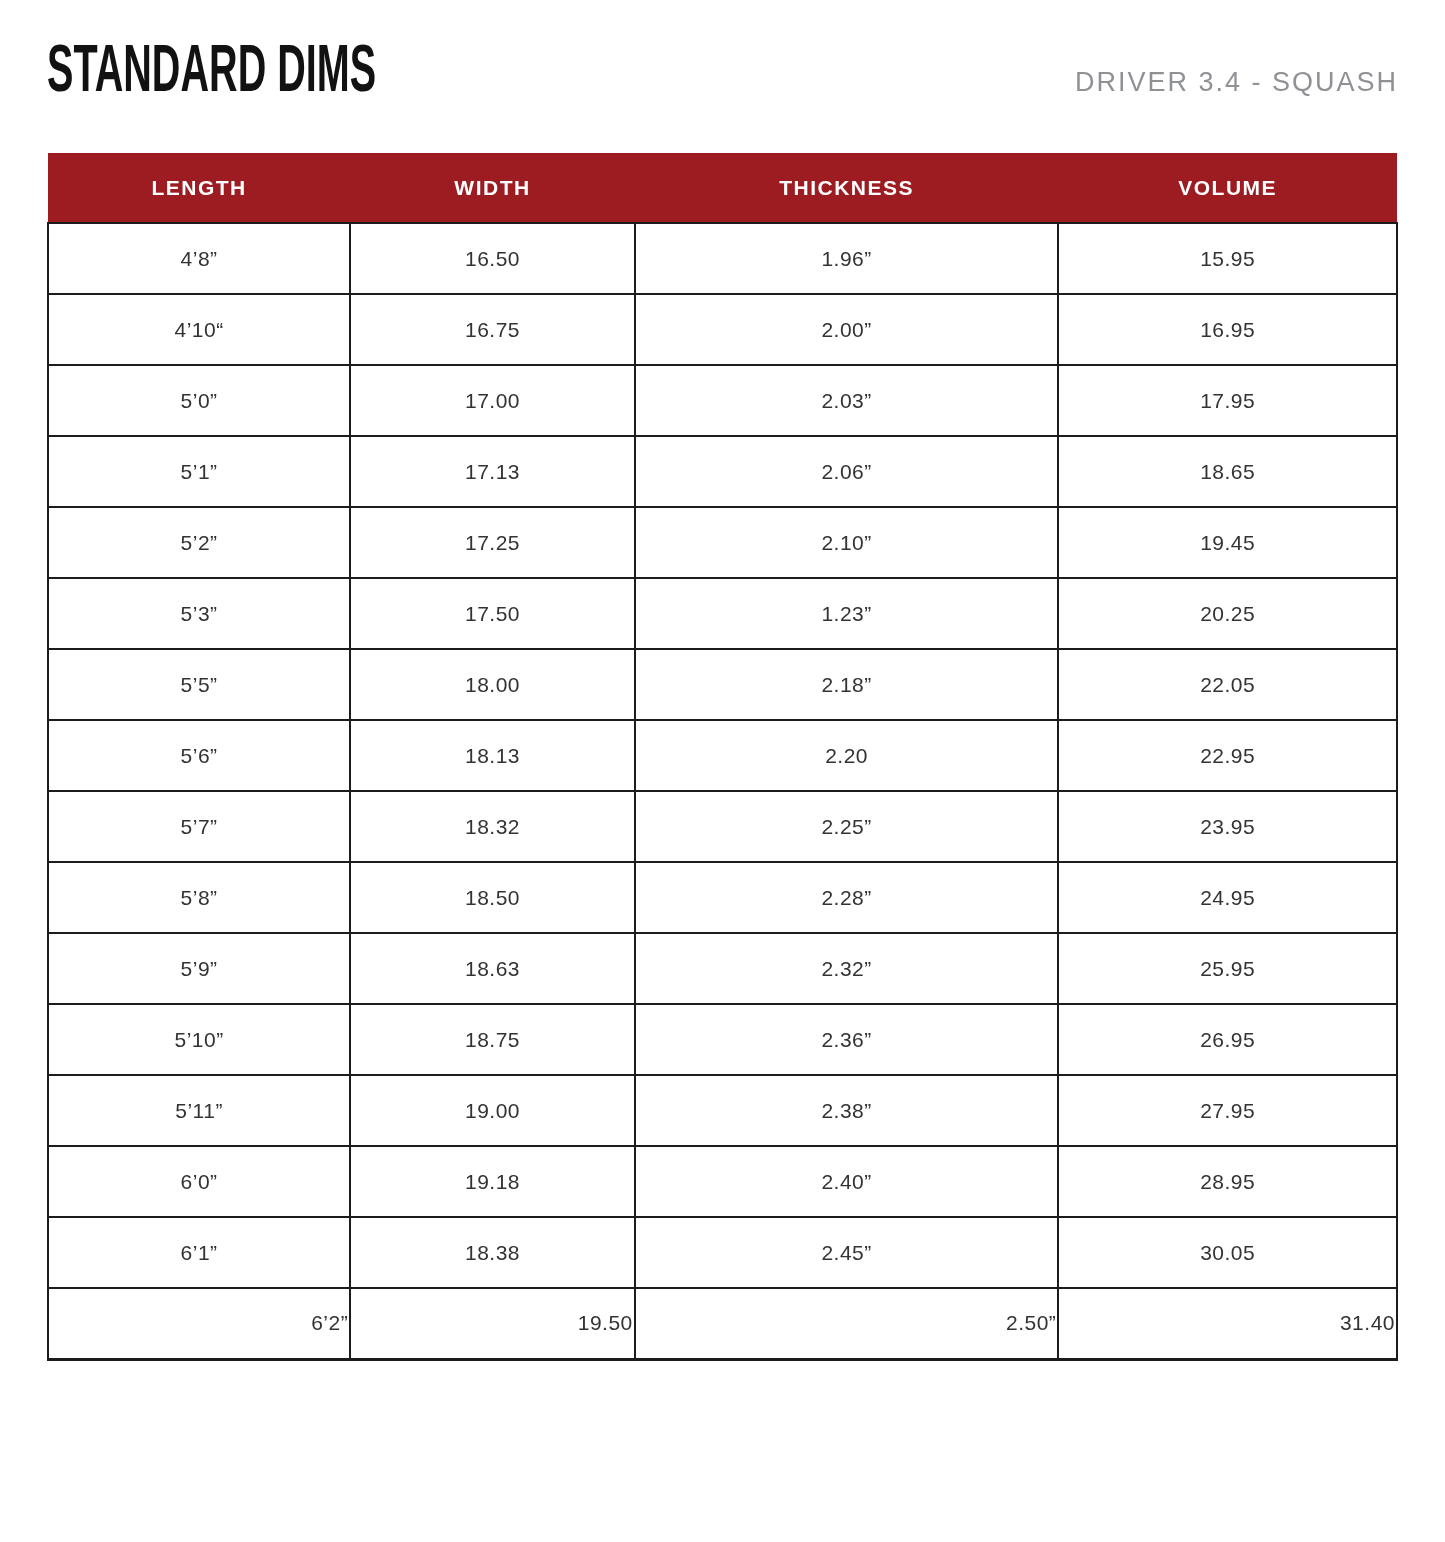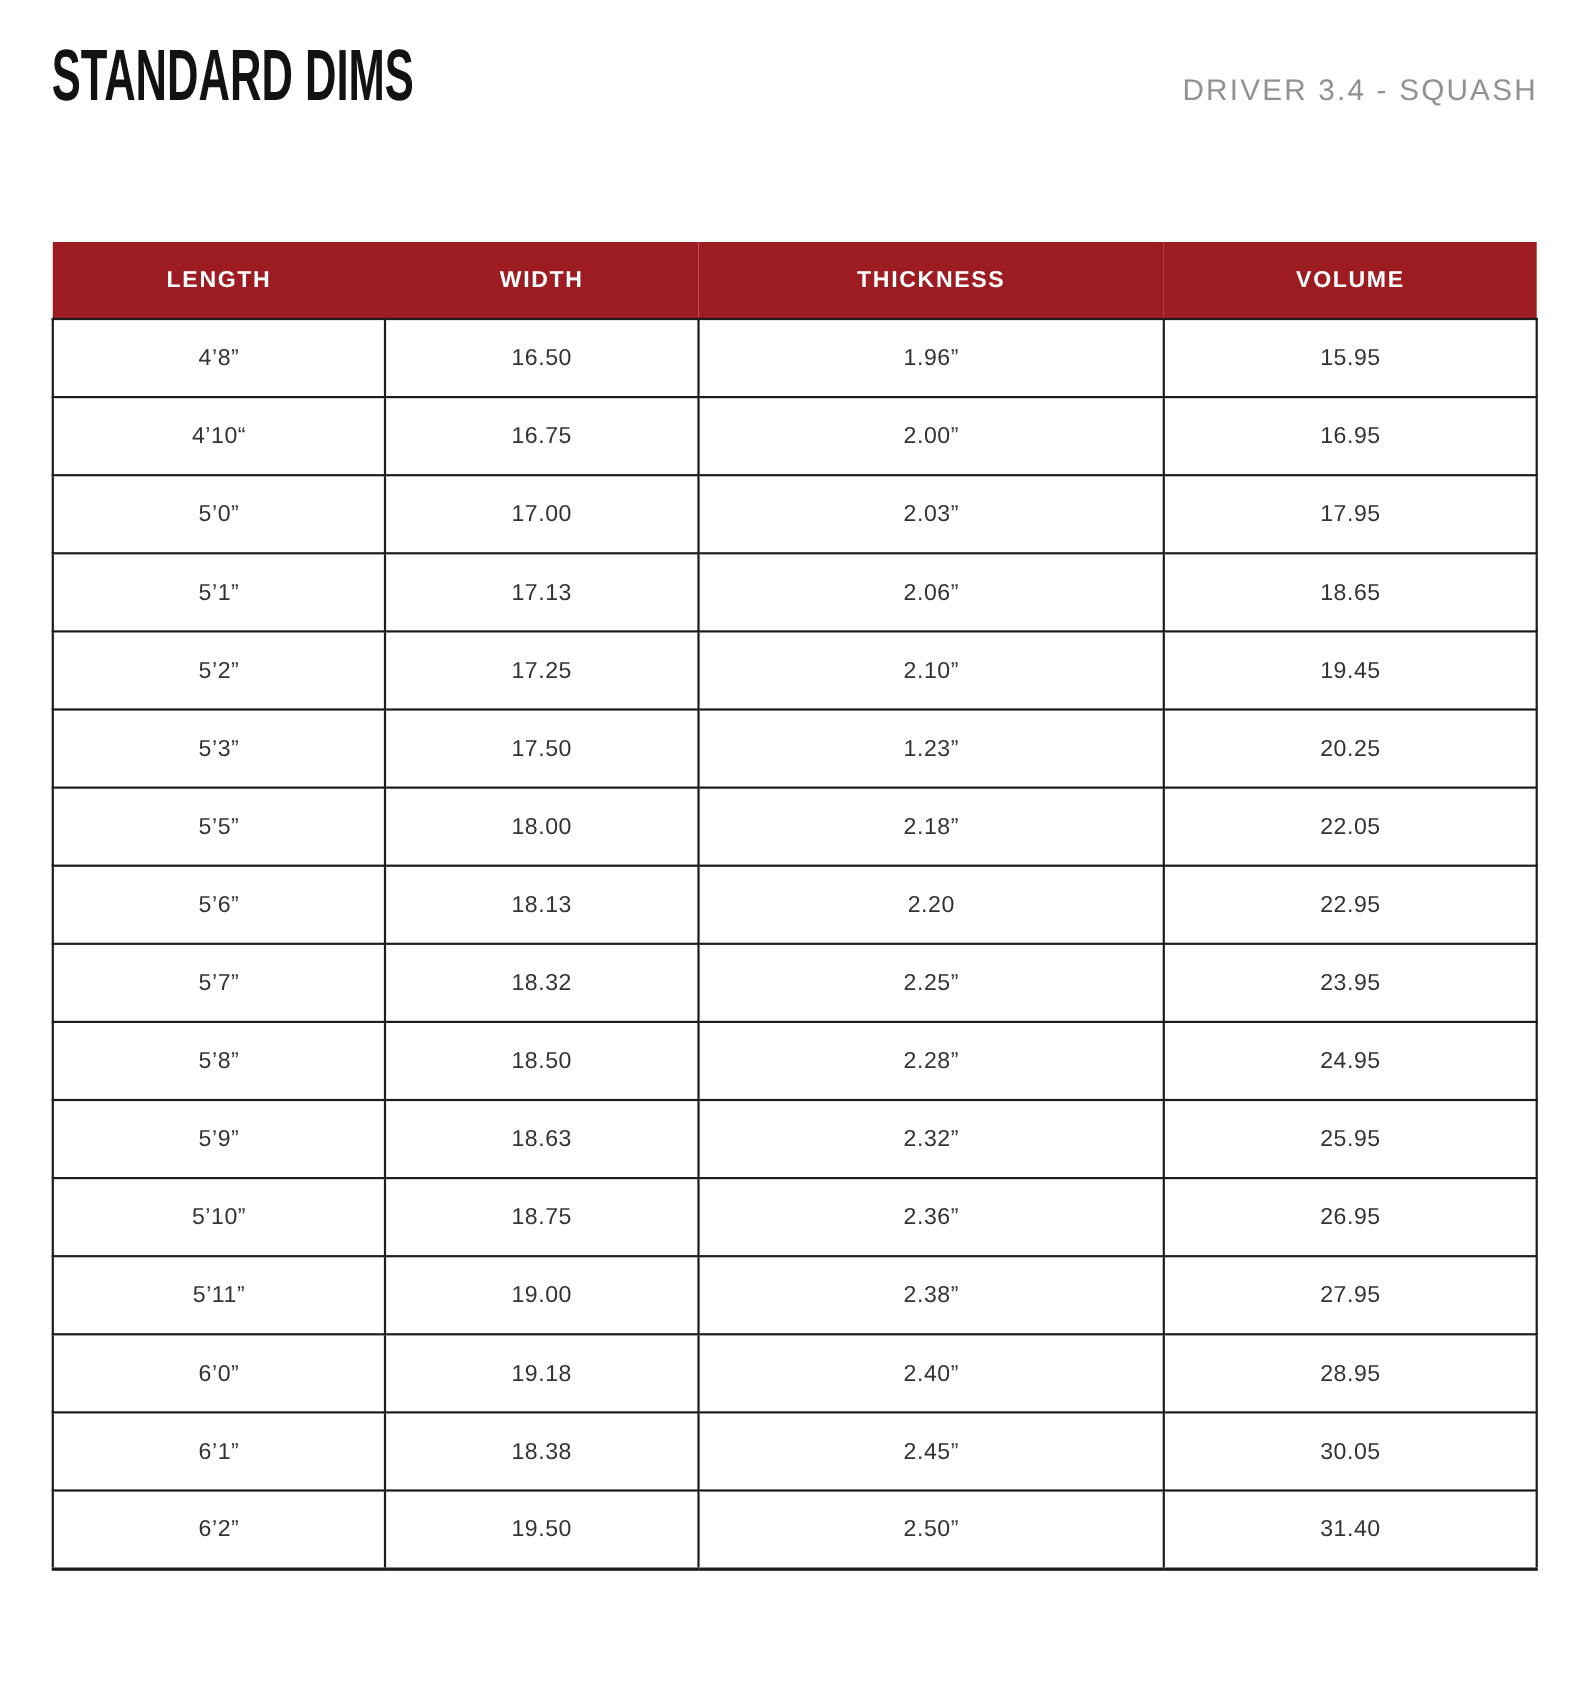--- a/index.html
+++ b/index.html
@@ -40,21 +40,21 @@
     letter-spacing: 2px;
     line-height: 1;
     padding-bottom: 4px;
     white-space: nowrap;
   }
 
   table.dims-table {
     width: 100%;
     border-collapse: collapse;
     table-layout: fixed;
-    margin-top: 120px;
+    margin-top: 53px;
   }
 
   .dims-table thead th {
     background: #9c1c22;
     color: #ffffff;
     font-size: 21px;
     font-weight: 700;
     letter-spacing: 1.5px;
     height: 70px;
     border: none;
@@ -68,20 +68,21 @@
     text-align: center;
     vertical-align: middle;
     font-size: 21px;
     letter-spacing: 0.5px;
     color: #333336;
     background: #ffffff;
   }
 
   .dims-table tbody tr:last-child td {
     border-bottom-width: 3px;
+    text-align: right;
   }
 </style>
 </head>
 <body>
 
 <div class="page">
 
   <div class="header-row">
     <span class="page-title">STANDARD DIMS</span>
     <span class="page-subtitle">DRIVER 3.4 - SQUASH</span>

